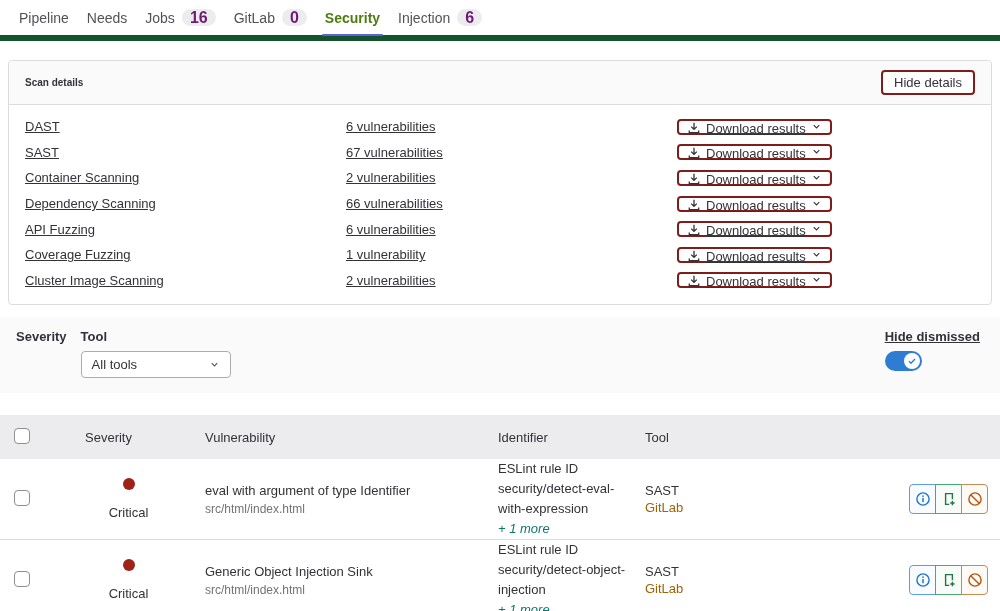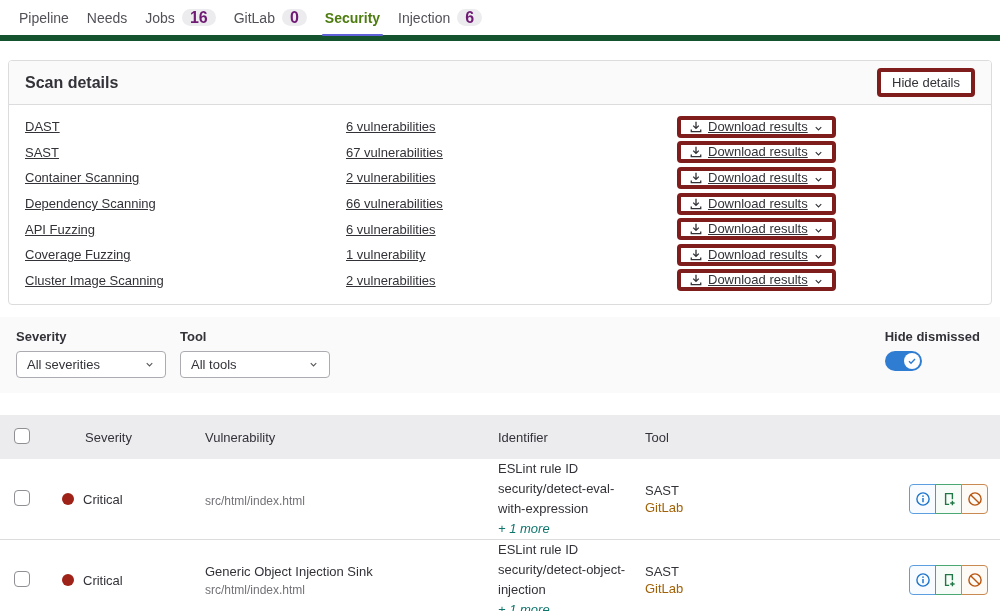--- a/index.html
+++ b/index.html
@@ -41,47 +41,47 @@
   
   .card{
     margin:19px 8px 0;border:1px solid #dcdcde;border-radius:4px;
     overflow:hidden;
   }
   .card-header{
     display:flex;justify-content:space-between;align-items:center;
     background:#fafafa;border-bottom:1px solid #dcdcde;
     padding:9px 16px;height:44px;
   }
-  .card-title{font-size:16px;font-weight:bold;}
+  .card-title{font-size:10px;font-weight:bold;}
   .btn{
-    display:inline-flex;align-items:flex-end;gap:6px;
-    background:#fff;border:4px solid #7f1d1d;border-radius:4px;
+    display:inline-flex;align-items:flex-start;gap:6px;
+    background:#fff;border:2px solid #7f1d1d;border-radius:4px;
     font-size:13px;color:#333238;cursor:pointer;
     padding:3px 11px;font-family:inherit;
   }
   .card-body{padding:9px 16px 11px;}
   .scan-row{
     display:grid;grid-template-columns:321px 331px 1fr;
     align-items:center;height:25.6px;text-decoration:underline;
   }
   .scan-count{color:#333238;}
-  .dl-btn{justify-self:start;height:22px;padding:0 8px;gap:5px;}
+  .dl-btn{justify-self:start;height:16px;padding:0 8px;gap:5px;}
   .icon{display:inline-flex;align-items:center;justify-content:center;}
   
   .filters{
     margin-top:12px;background:#fafafa;
     padding:12px 16px 15px;display:flex;align-items:flex-start;gap:14px;
   }
   .filter-label{font-size:13px;font-weight:bold;margin-bottom:7px;}
   .select{
     width:150px;height:27px;background:#fff;border:1px solid #acabb1;
     border-radius:4px;display:flex;align-items:center;justify-content:space-between;
     padding:0 10px;font-size:13px;cursor:pointer;
   }
-  .filters-right{margin-left:auto;padding-right:4px;}
+  .filters-right{margin-left:auto;padding-right:4px;text-decoration:underline;}
   .toggle{
     margin-top:7px;width:37px;height:20px;border-radius:10px;
     background:var(--toggle-on);position:relative;cursor:pointer;
   }
   .toggle-thumb{
     position:absolute;top:2px;right:2px;width:16px;height:16px;border-radius:50%;
     background:#fff;display:flex;align-items:center;justify-content:center;
   }
   
   .vuln-table{margin-top:22px;}
@@ -91,21 +91,21 @@
   }
   .thead{background:#ececef;height:44px;font-size:13px;color:#333238;}
   .th{padding-left:10px;}
   .th-severity{padding-left:37px;}
   .trow{height:81px;background:#fff;border-bottom:1px solid #dcdcde;font-size:13px;}
   .cell-check{padding-left:14px;}
   .checkbox{
     width:16px;height:16px;border:1px solid #8f8f94;border-radius:4px;
     background:#fff;display:inline-block;cursor:pointer;
   }
-  .cell-severity{display:flex;align-items:center;gap:9px;padding-left:14px;}
+  .cell-severity{display:flex;align-items:center;gap:15px;padding-left:14px;flex-direction:column;}
   .sev-dot{width:12px;height:12px;border-radius:50%;background:var(--critical);flex:none;}
   .cell-vuln{padding-left:10px;padding-right:18px;}
   .vuln-title{color:#333238;cursor:pointer;}
   .vuln-path{color:#737278;font-size:12px;margin-top:4px;}
   .cell-ident{padding-left:10px;padding-right:6px;line-height:20px;overflow-wrap:break-word;}
   .ident-more{color:#0f766e;font-style:italic;}
   .cell-tool{padding-left:10px;line-height:17px;}
   .tool-vendor{color:#a16207;}
   .cell-actions{justify-self:end;display:flex;padding-right:12px;}
   .action-btn{
@@ -285,28 +285,20 @@
           </span>
       </button>
     </div>
 
   </div>
 </section>
 
 <section class="filters">
   <div>
     <div class="filter-label">Severity</div>
-    <div class="select">
-      <span>All severities</span>
-      <span class="icon">
-          <svg width="11" height="11" viewBox="0 0 16 16">
-            <path d="M4 6l4 4 4-4" fill="none" stroke="#57565c" stroke-width="1.6"></path>
-          </svg>
-        </span>
-    </div>
   </div>
   <div>
     <div class="filter-label">Tool</div>
     <div class="select">
       <span>All tools</span>
       <span class="icon">
           <svg width="11" height="11" viewBox="0 0 16 16">
             <path d="M4 6l4 4 4-4" fill="none" stroke="#57565c" stroke-width="1.6"></path>
           </svg>
         </span>
@@ -336,20 +328,21 @@
     <div class="th"></div>
   </div>
 
   <div class="trow">
     <div class="cell-check"><span class="checkbox"></span></div>
     <div class="cell-severity">
       <span class="sev-dot"></span>
       <span>Critical</span>
     </div>
     <div class="cell-vuln">
+      <div class="vuln-title">eval with argument of type Identifier</div>
       <div class="vuln-path">src/html/index.html</div>
     </div>
     <div class="cell-ident">
       <div>ESLint rule ID security/detect-eval-with-expression</div>
       <div class="ident-more">+ 1 more</div>
     </div>
     <div class="cell-tool">
       <div>SAST</div>
       <div class="tool-vendor">GitLab</div>
     </div>

